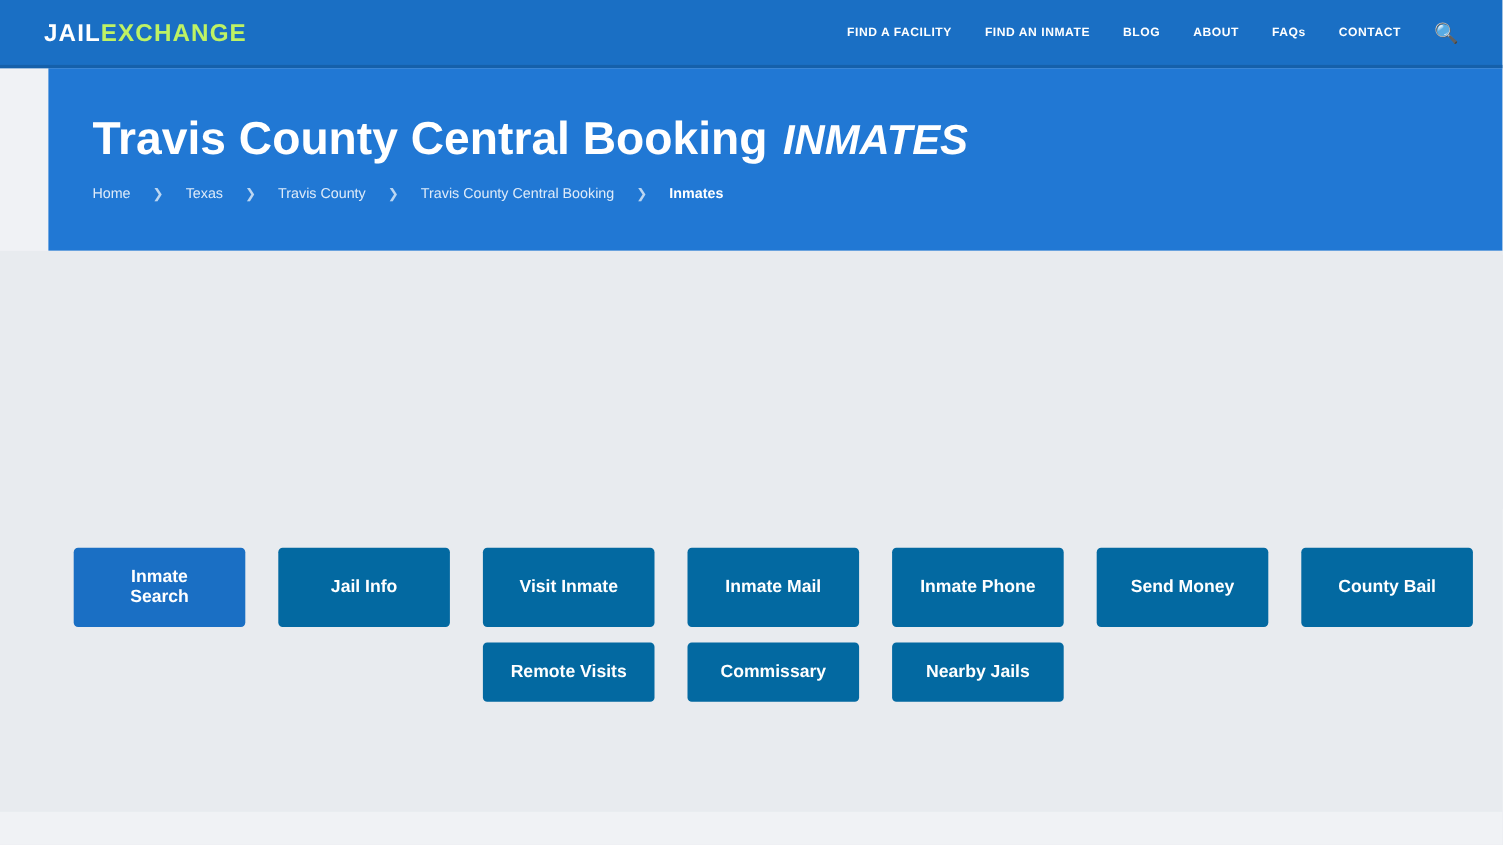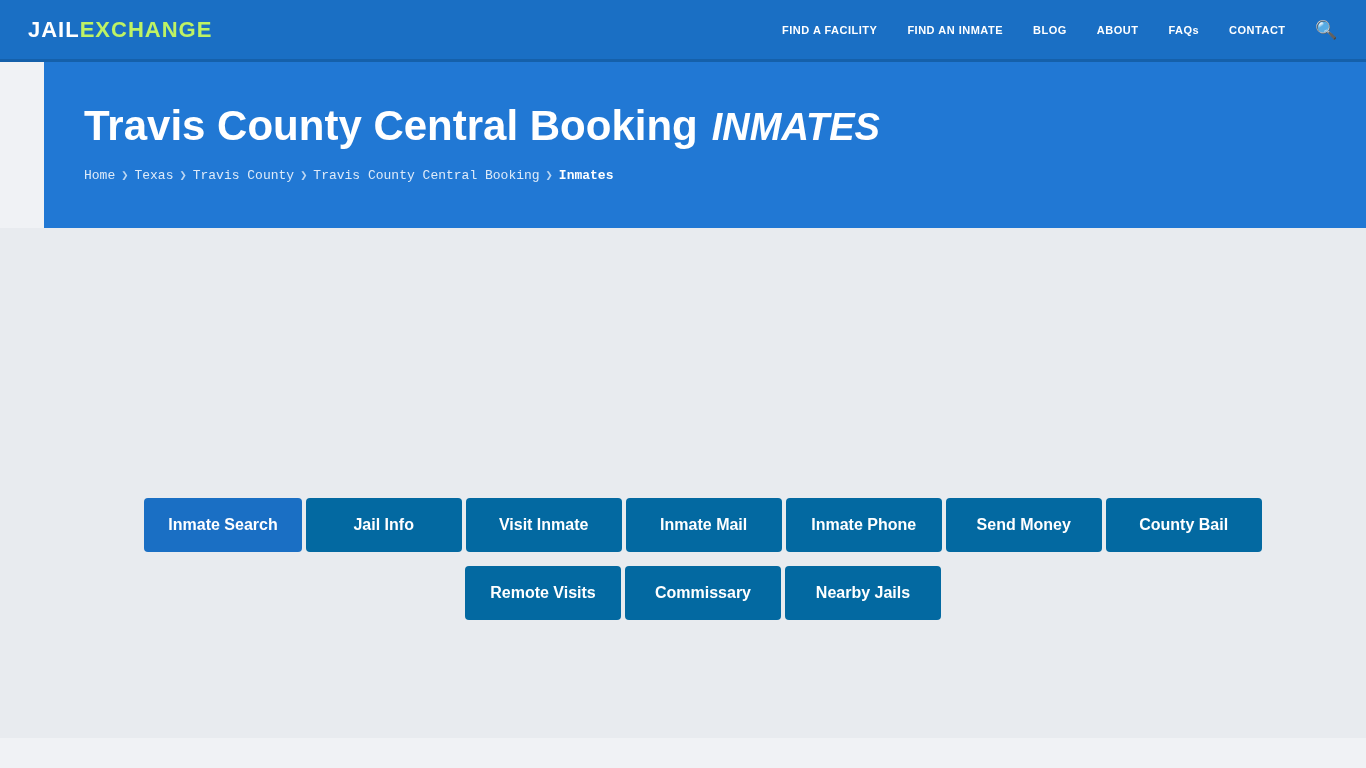--- a/index.html
+++ b/index.html
@@ -15,21 +15,21 @@
       min-height: 768px;
     }
 
     
     header {
       background-color: #1a6fc4;
       height: 62px;
       display: flex;
       align-items: center;
       justify-content: space-between;
-      padding: 0 28px;
+      padding: 0 40px;
       border-bottom: 3px solid #1560aa;
     }
 
     .logo {
       display: flex;
       align-items: center;
     }
 
     .logo-jail {
       font-size: 22px;
@@ -85,24 +85,23 @@
 
     .hero-title-italic {
       font-style: italic;
       font-weight: 700;
       font-size: 38px;
       color: #ffffff;
     }
 
     .breadcrumb {
       display: flex;
-      align-items: flex-start;
-      gap: 6px;
+      align-items: center;
+      gap: 20px;
       flex-wrap: wrap;
-      font-family: Liberation Mono, monospace;
     }
 
     .breadcrumb-item {
       color: rgba(255,255,255,0.85);
       font-size: 13px;
       text-decoration: none;
       cursor: pointer;
     }
 
     .breadcrumb-item.active {
@@ -131,21 +130,21 @@
       display: flex;
       flex-direction: column;
       align-items: center;
       gap: 14px;
       margin-top: 230px;
       width: 100%;
     }
 
     .buttons-row {
       display: flex;
-      gap: 4px;
+      gap: 30px;
       justify-content: center;
       margin-left: 40px;
     }
 
     .btn-tab {
       padding: 18px 24px;
       border: none;
       border-radius: 4px;
       font-size: 16px;
       font-weight: 600;

